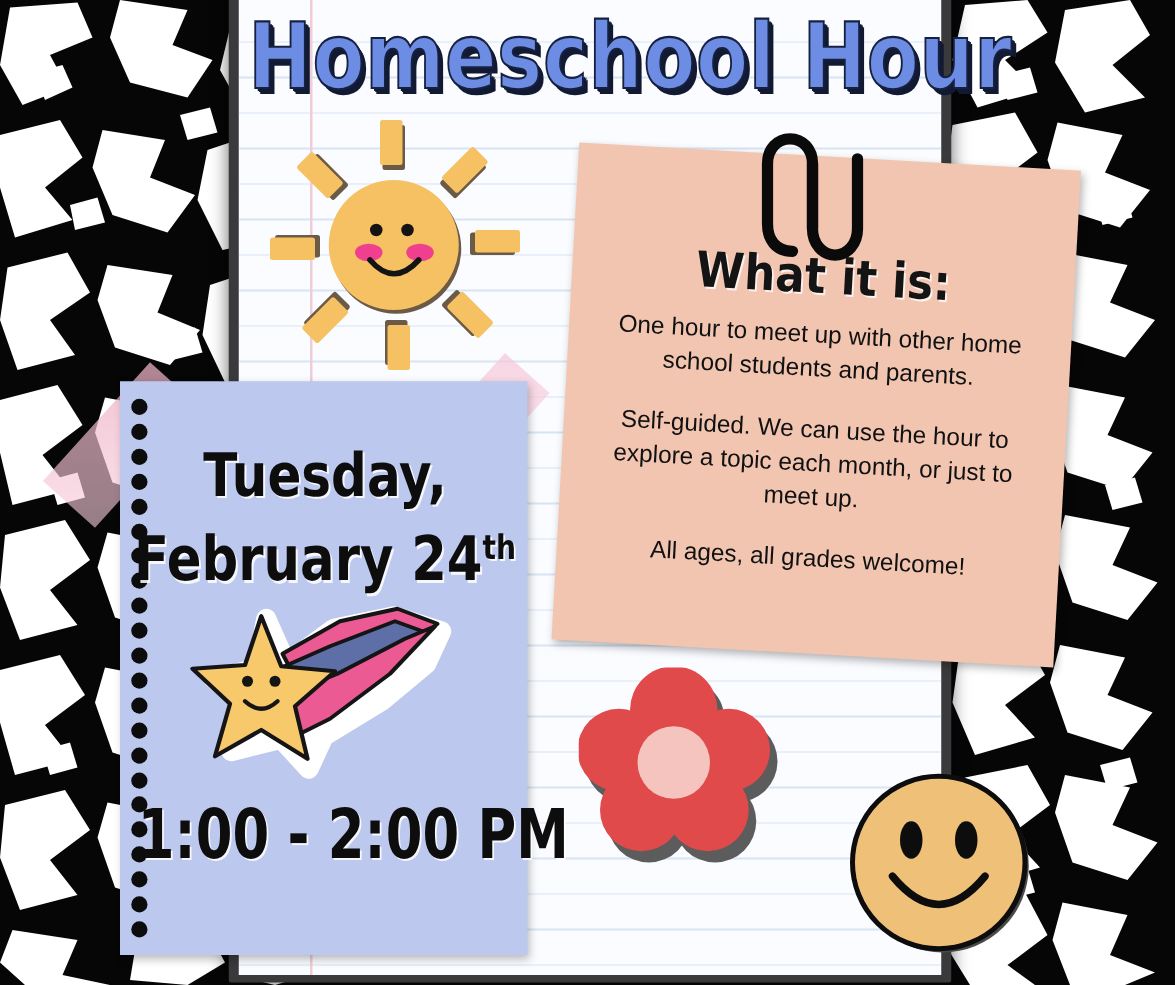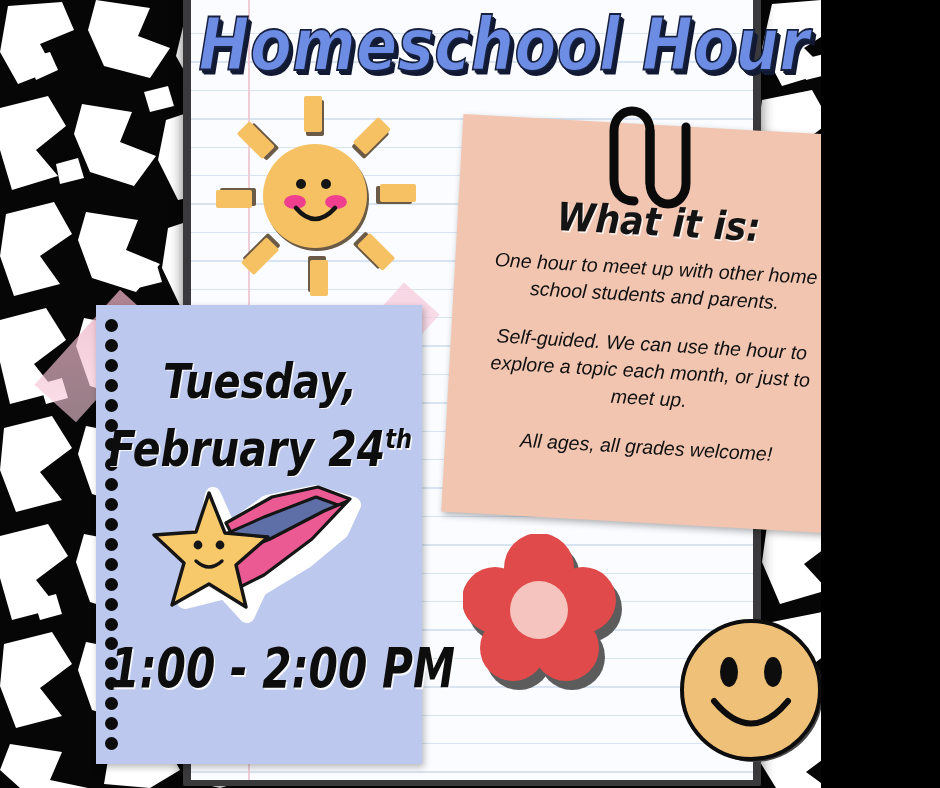--- a/index.html
+++ b/index.html
@@ -1,21 +1,21 @@
 <!DOCTYPE html>
 <html><head>
 <meta charset="utf-8">
 <title>Homeschool Hour Flyer</title>
 <style>
   html,body{margin:0;padding:0;}
   body{
     width:940px;height:788px;overflow:hidden;position:relative;
     font-family:"Liberation Sans", sans-serif;background:#000;
   }
-  #stage{position:absolute;inset:0;width:821px;height:788px;overflow:hidden;font-style:italic;}
+  #stage{position:absolute;inset:0;width:940px;height:788px;overflow:hidden;}
 
   
   .marble{position:absolute;inset:0;background:#060606;}
   .marble svg{position:absolute;inset:0;width:940px;height:788px;display:block;}
 
   
   .paper-shadow{
     position:absolute;left:183px;top:-8px;width:578px;height:794px;
     background:#3a3a3c;border-radius:2px;
     box-shadow:0 0 14px rgba(0,0,0,.55);

